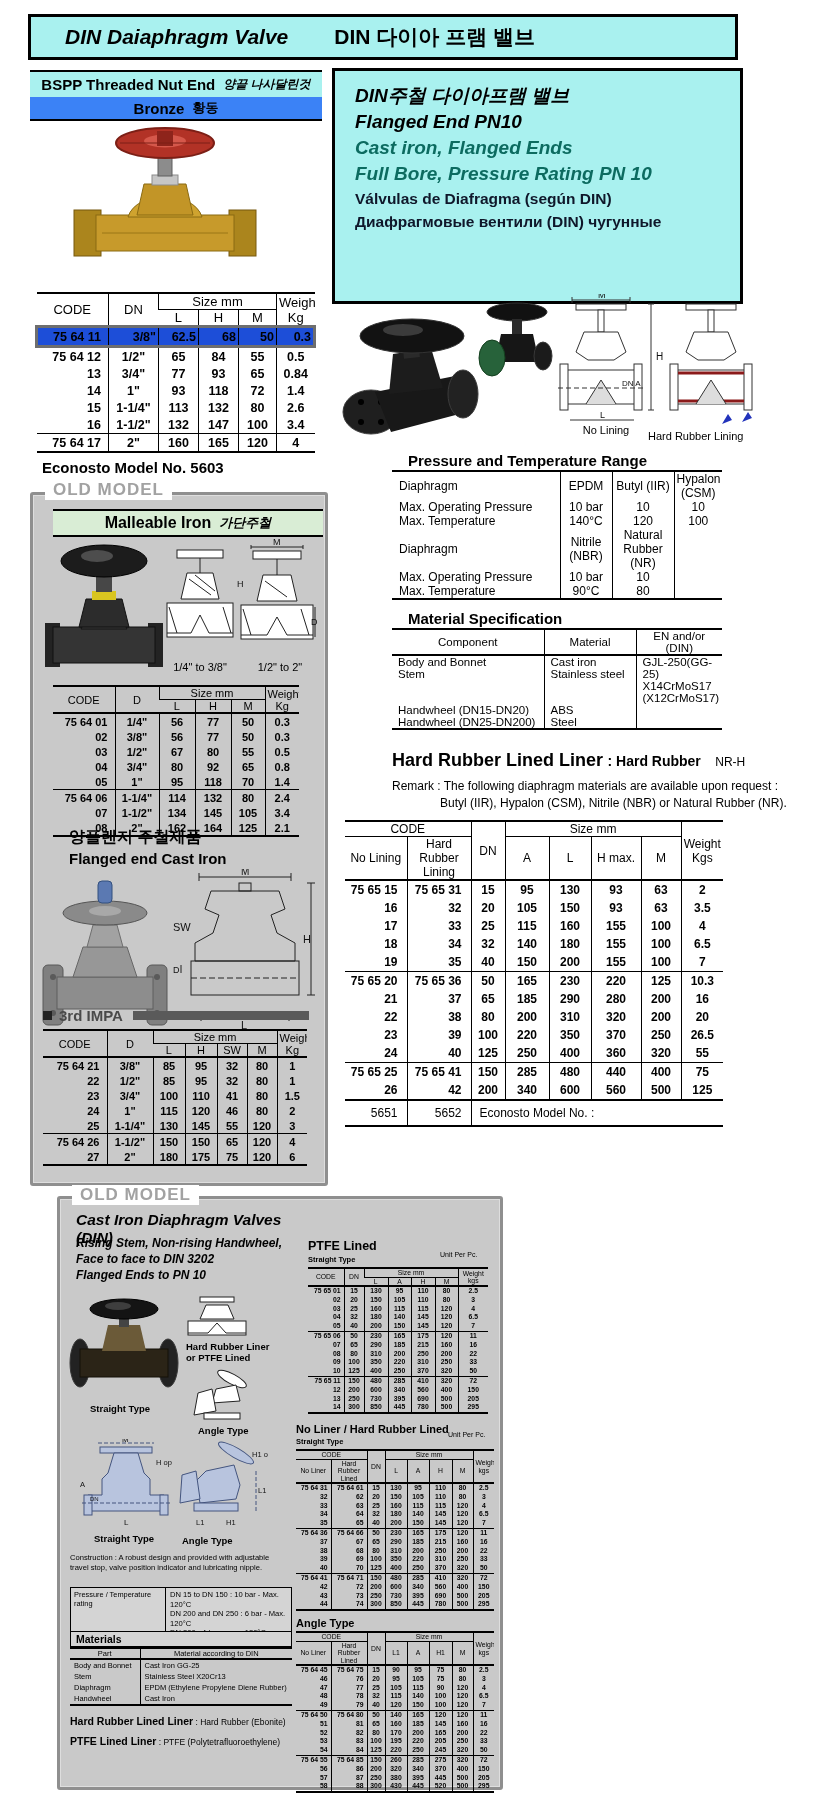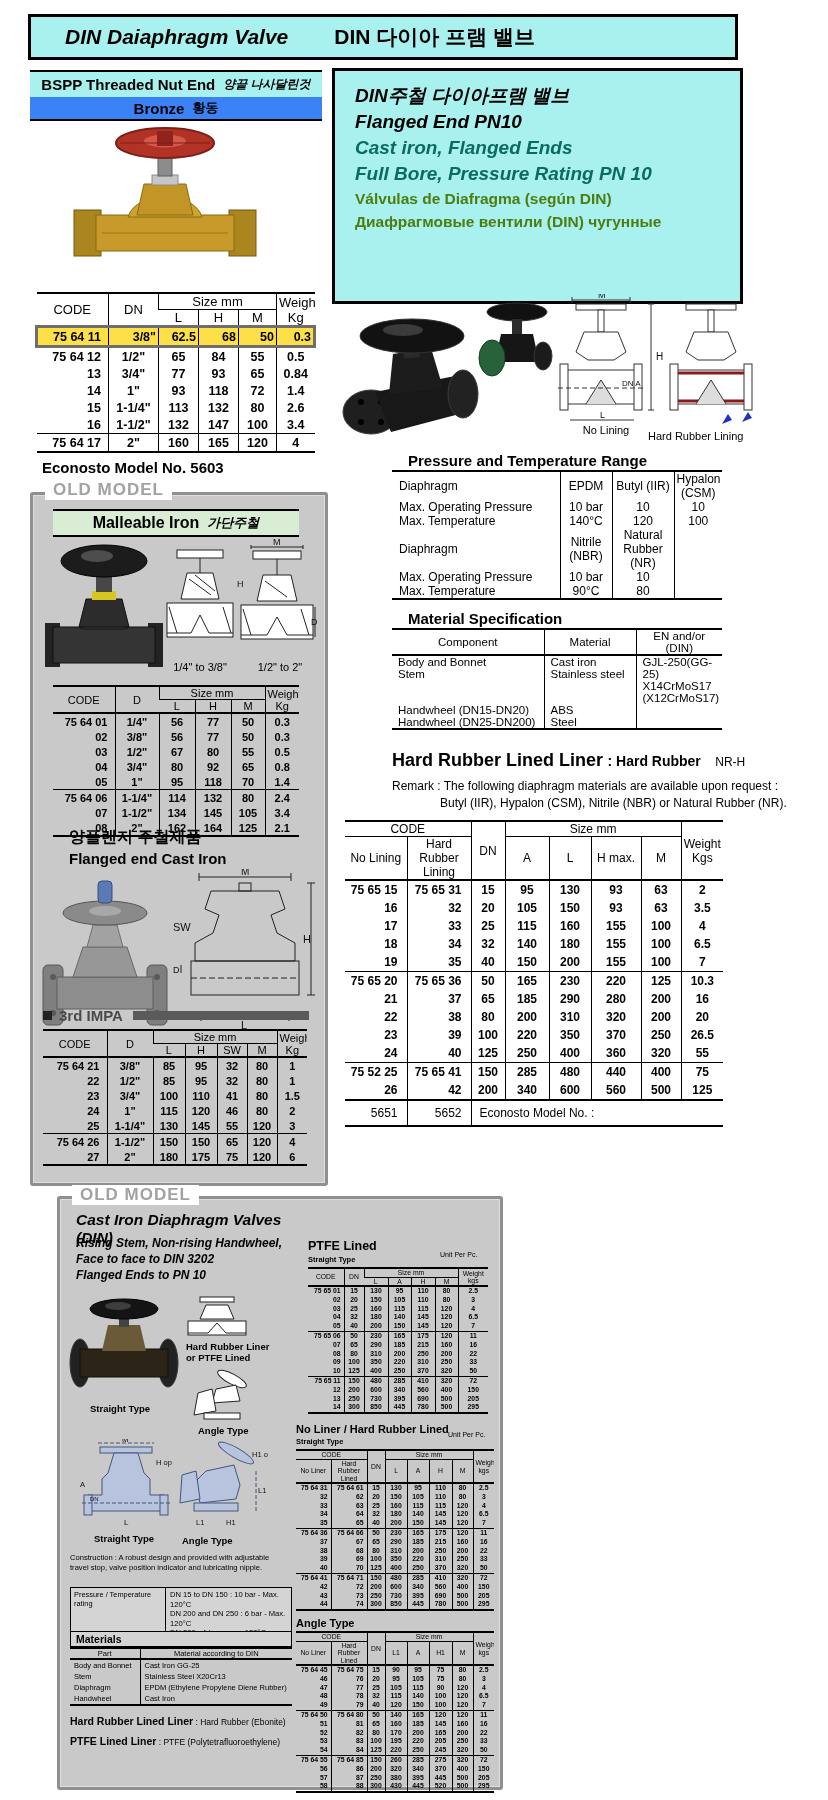--- a/index.html
+++ b/index.html
@@ -27,38 +27,38 @@
   .cap{font-size:11px;text-align:center;}
   .krh{font-size:16px;font-weight:bold;}
   .impa{display:flex;align-items:center;font-size:15px;font-weight:bold;color:#4a4a4a;}
   .impa .sq{width:9px;height:9px;background:#222;margin-right:7px;}
   .impa .bar{flex:1;height:9px;background:#5a5a5a;margin-left:10px;}
 
   
   .titlebox{left:332px;top:68px;width:385px;height:218px;border:3px solid #000;background:#a9f1ef;padding:12px 0 0 20px;}
   .titlebox .l{font-size:19px;font-weight:bold;font-style:italic;line-height:26px;}
   .titlebox .teal{color:#0c6b60;}
-  .titlebox .s{font-size:15.5px;line-height:23px;color:#4d7c0f;font-weight:600;}
+  .titlebox .s{font-size:15.5px;line-height:23px;color:#0f172a;font-weight:600;}
 
   .h-bold{font-size:15px;font-weight:bold;}
   .hrlh .b1{font-size:18px;font-weight:bold;}
   .hrlh .b2{font-size:14px;font-weight:bold;}
   .hrlh .b3{font-size:12px;margin-left:10px;}
   .remark{font-size:12px;line-height:17px;}
 
   
   table.cat{border-collapse:collapse;border-top:2px solid #000;border-bottom:2px solid #000;table-layout:fixed;width:100%;}
   .cat th,.cat td{border-left:1px solid #000;padding:0 2px;text-align:center;vertical-align:middle;
                   white-space:pre-line;overflow:hidden;font-weight:normal;}
   .cat th{font-weight:normal;}
   .cat th:first-child,.cat td:first-child{border-left:none;}
   .cat thead{border-bottom:2px solid #000;}
   .cat .bb{border-bottom:1px solid #000;}
   .cat tr.grp td{border-top:1.8px solid #000;}
-  .cat tr.hl td{background:#fde047;border-top:3px solid #6e6e6e;border-bottom:3px solid #6e6e6e;text-align:right;}
+  .cat tr.hl td{background:#1d4ed8;border-top:3px solid #6e6e6e;border-bottom:3px solid #6e6e6e;text-align:right;}
   .cat tr.hl td:first-child{border-left:3px solid #6e6e6e;}
   .cat tr.hl td:last-child{border-right:3px solid #6e6e6e;}
   .cat td{font-weight:bold;}
 
   .t1{font-size:12.5px;}  .t1 th{font-size:13px;} .t1 td{height:17px;}
   .t1 td:first-child,.t2 td:first-child,.t3 td:first-child{text-align:right;padding-right:7px;}
   .t2{font-size:11px;} .t2 td{height:15px;}
   .t3{font-size:11px;} .t3 td{height:15px;}
   .tpt{font-size:12px;} .tpt td{font-weight:normal;height:28px;}
   .tpt td:first-child{text-align:left;padding-left:7px;}
@@ -211,21 +211,21 @@
           </tr>
         </tbody>
     </table>
   </div>
 
   <div class="abs econ">Econosto Model No. 5603</div>
 
   <div class="abs oldlabel" style="left:45px;top:480px;">OLD MODEL</div>
   <div class="abs oldbox" style="left:30px;top:492px;width:292px;height:688px;">
 
-    <div class="abs strip malle" style="left:20px;top:14px;width:246px;height:24px;">
+    <div class="abs strip malle" style="left:20px;top:14px;width:270px;height:24px;">
       <span>Malleable Iron</span>
       <span class="kr">가단주철</span>
     </div>
 
     <svg class="abs" style="left:12px;top:44px;" width="118" height="138" viewBox="0 0 118 138">
       <rect x="0" y="84" width="15" height="44" fill="#232323"></rect>
       <rect x="103" y="84" width="15" height="44" fill="#232323"></rect>
       <rect x="8" y="88" width="102" height="36" fill="#343434" stroke="#111"></rect>
       <path d="M36,90 C44,70 74,70 82,90 Z" fill="#3a3a3a" stroke="#151515"></path>
       <polygon points="41,60 77,60 84,88 34,88" fill="#2c2c2c" stroke="#111"></polygon>
@@ -793,21 +793,21 @@
             <td>24</td>
             <td>40</td>
             <td>125</td>
             <td>250</td>
             <td>400</td>
             <td>360</td>
             <td>320</td>
             <td>55</td>
           </tr>
           <tr class="grp">
-            <td>75 52 25</td>
+            <td>75 65 25</td>
             <td>75 65 41</td>
             <td>150</td>
             <td>285</td>
             <td>480</td>
             <td>440</td>
             <td>400</td>
             <td>75</td>
           </tr>
           <tr>
             <td>26</td>

